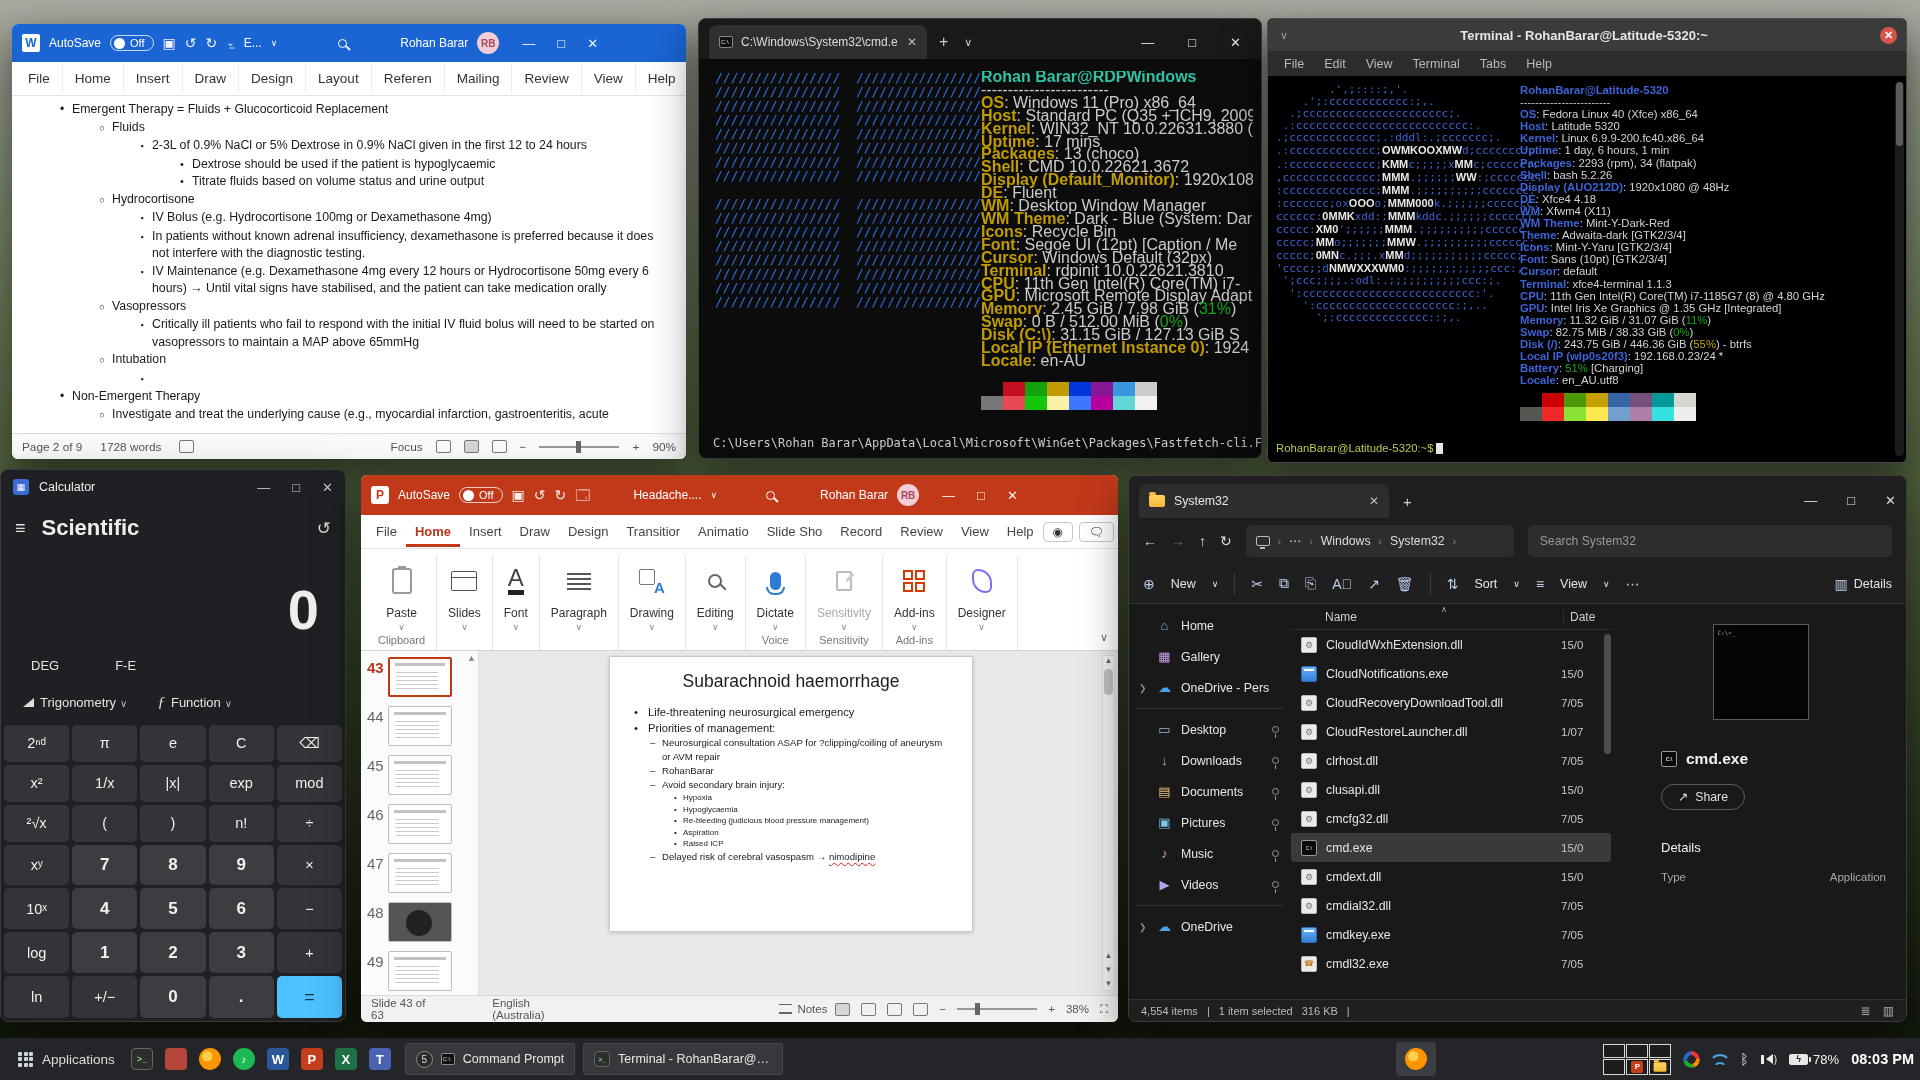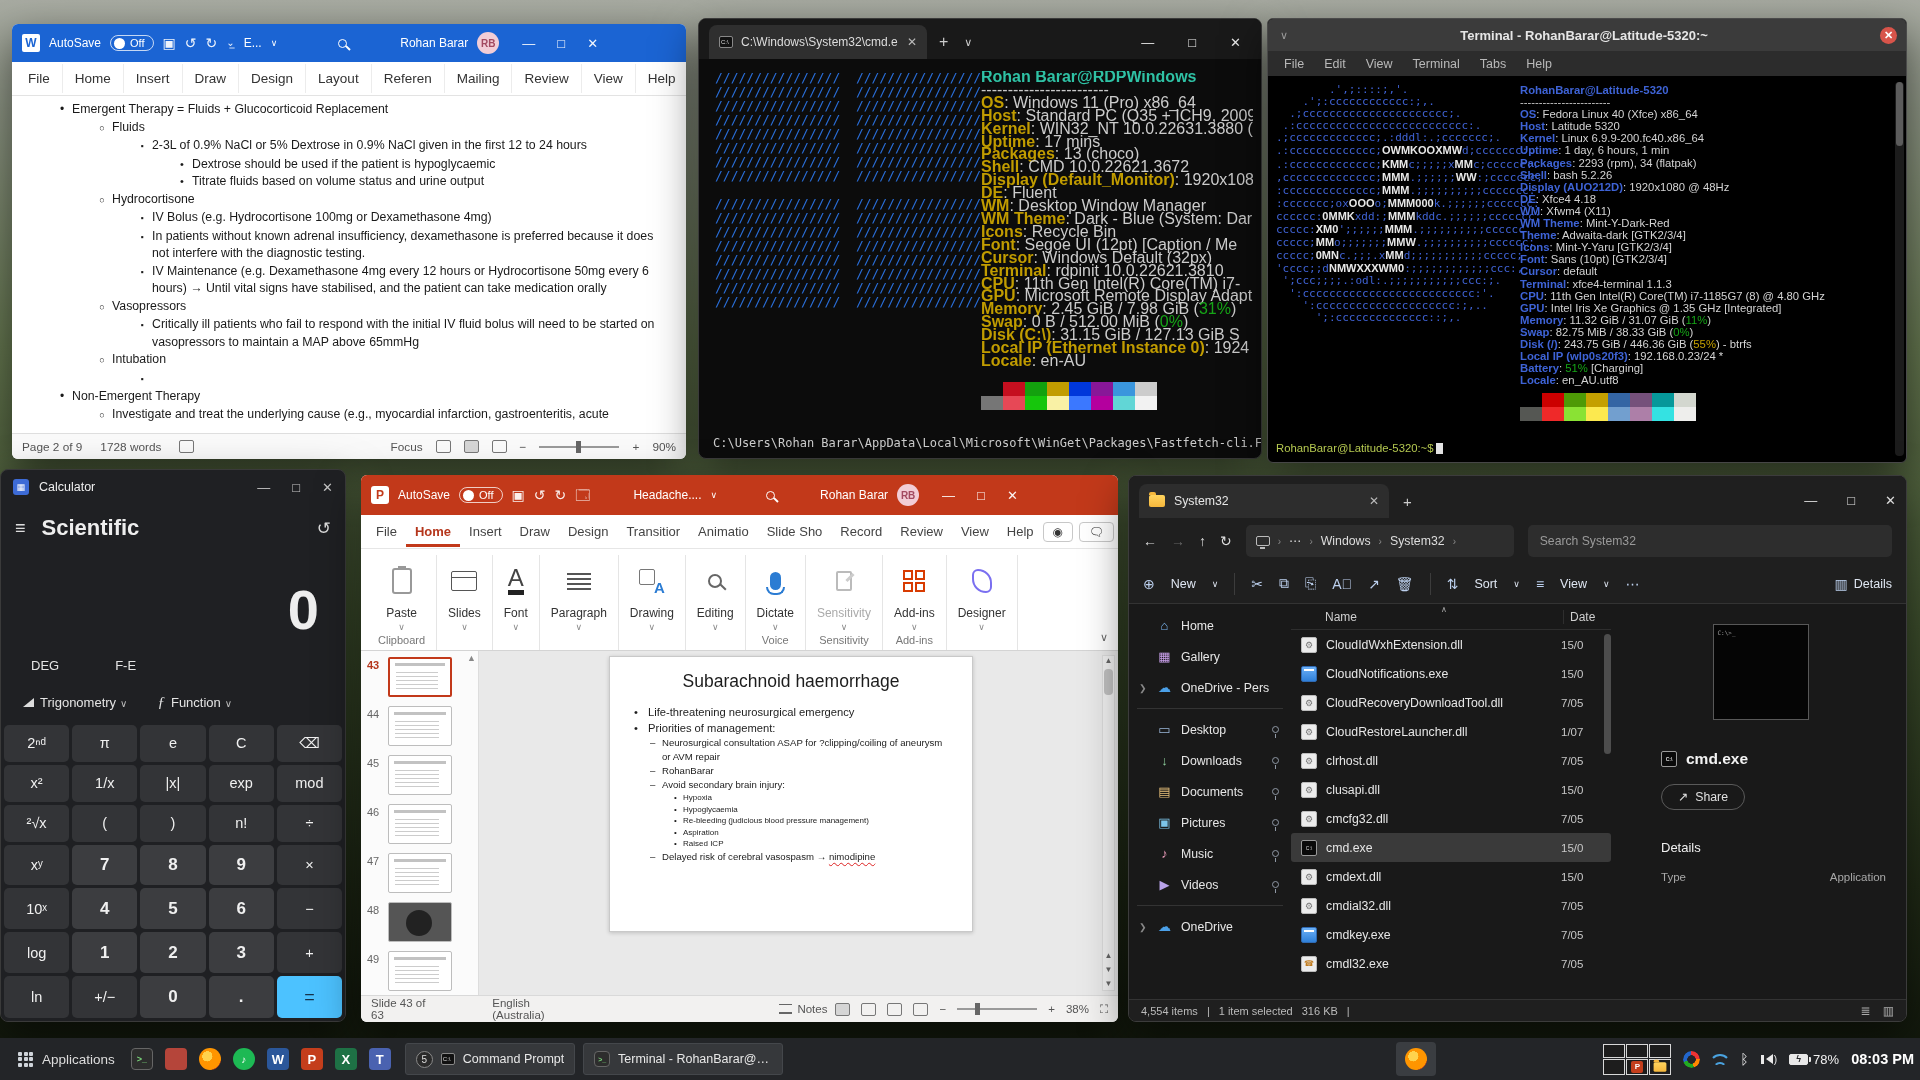--- a/index.html
+++ b/index.html
@@ -106,21 +106,21 @@
 .pg .icon{height:44px;display:flex;align-items:center;justify-content:center;margin-top:4px}
 .pg .lbl{font-size:12px;color:#333;margin-top:3px;white-space:nowrap}
 .pg .cv{font-size:9px;color:#888;margin-top:2px}
 .pg .cap{font-size:11px;color:#777;margin-top:auto;margin-bottom:4px;white-space:nowrap}
 .pg.gray .lbl{color:#aaa}
 .rib-collapse{position:absolute;right:10px;bottom:6px;color:#666;font-size:11px}
 .ic-box{border:1.6px solid #666;border-radius:2px}
 .p-body{flex:1;display:flex;background:#e9e9e9;position:relative;overflow:hidden}
 .p-thumbs{width:118px;background:#fbfbfb;border-right:1px solid #ddd;padding:6px 0 0 6px;overflow:hidden;position:relative}
 .thumb-row{display:flex;align-items:flex-start;gap:5px;margin-bottom:9px}
-.thumb-row .n{width:16px;text-align:left;font-size:11px;color:#666;padding-top:2px}
+.thumb-row .n{width:16px;text-align:center;font-size:15px;color:#666;padding-top:2px}
 .thumb-row.sel .n{color:#b5361c;font-weight:bold}
 .thumb{width:64px;height:40px;background:#fff;border:1px solid #bdbdbd;border-radius:2px;position:relative;overflow:hidden}
 .thumb-row.sel .thumb{border:2px solid #c2391a}
 .thumb .tl{position:absolute;left:8%;top:12%;width:84%;height:3px;background:#999;opacity:.6}
 .thumb .bl{position:absolute;left:10%;top:36%;width:70%;height:20px;background:repeating-linear-gradient(#ccc 0 1px,transparent 1px 4px)}
 .thumb .circ{position:absolute;left:28%;top:18%;width:26px;height:26px;border-radius:50%;background:#222}
 .thumb.dark{background:#555}
 .p-scrollup{position:absolute;right:2px;top:2px;font-size:9px;color:#888}
 .p-slidearea{flex:1;position:relative}
 .p-slide{position:absolute;left:130px;top:5px;width:364px;height:276px;background:#fff;border:1px solid #c9c9c9;box-shadow:0 1px 4px rgba(0,0,0,.18);padding:14px 20px 0 20px}

